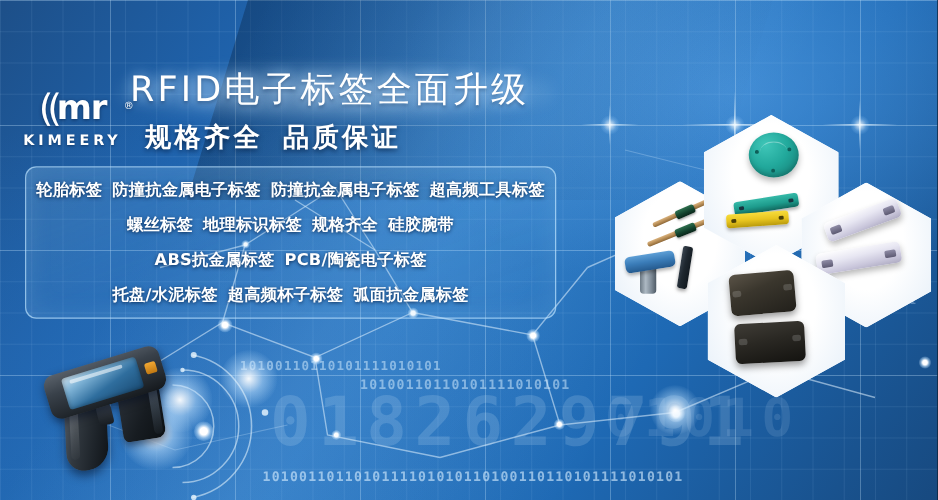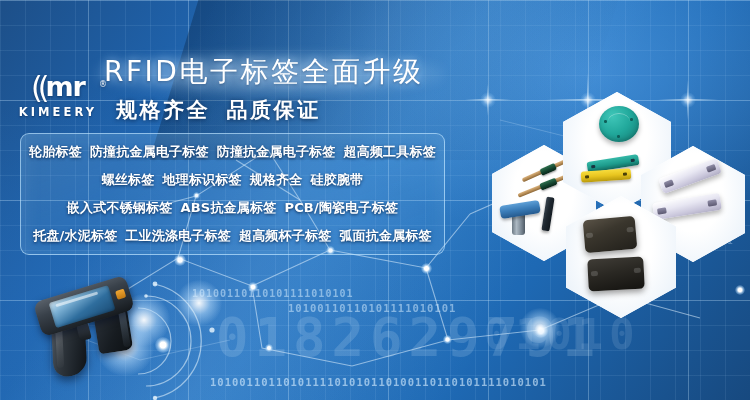--- a/index.html
+++ b/index.html
@@ -507,25 +507,23 @@
         <span class="tag-item">防撞抗金属电子标签</span>
         <span class="tag-item">超高频工具标签</span>
       </div>
       <div class="tag-row">
         <span class="tag-item">螺丝标签</span>
         <span class="tag-item">地理标识标签</span>
         <span class="tag-item">规格齐全</span>
         <span class="tag-item">硅胶腕带</span>
       </div>
       <div class="tag-row">
-        <span class="tag-item">嵌入式不锈钢标签</span>
         <span class="tag-item">ABS抗金属标签</span>
         <span class="tag-item">PCB/陶瓷电子标签</span>
       </div>
       <div class="tag-row">
         <span class="tag-item">托盘/水泥标签</span>
-        <span class="tag-item">工业洗涤电子标签</span>
         <span class="tag-item">超高频杯子标签</span>
         <span class="tag-item">弧面抗金属标签</span>
       </div>
     </div>
 
 </div>
 
 </body></html>

